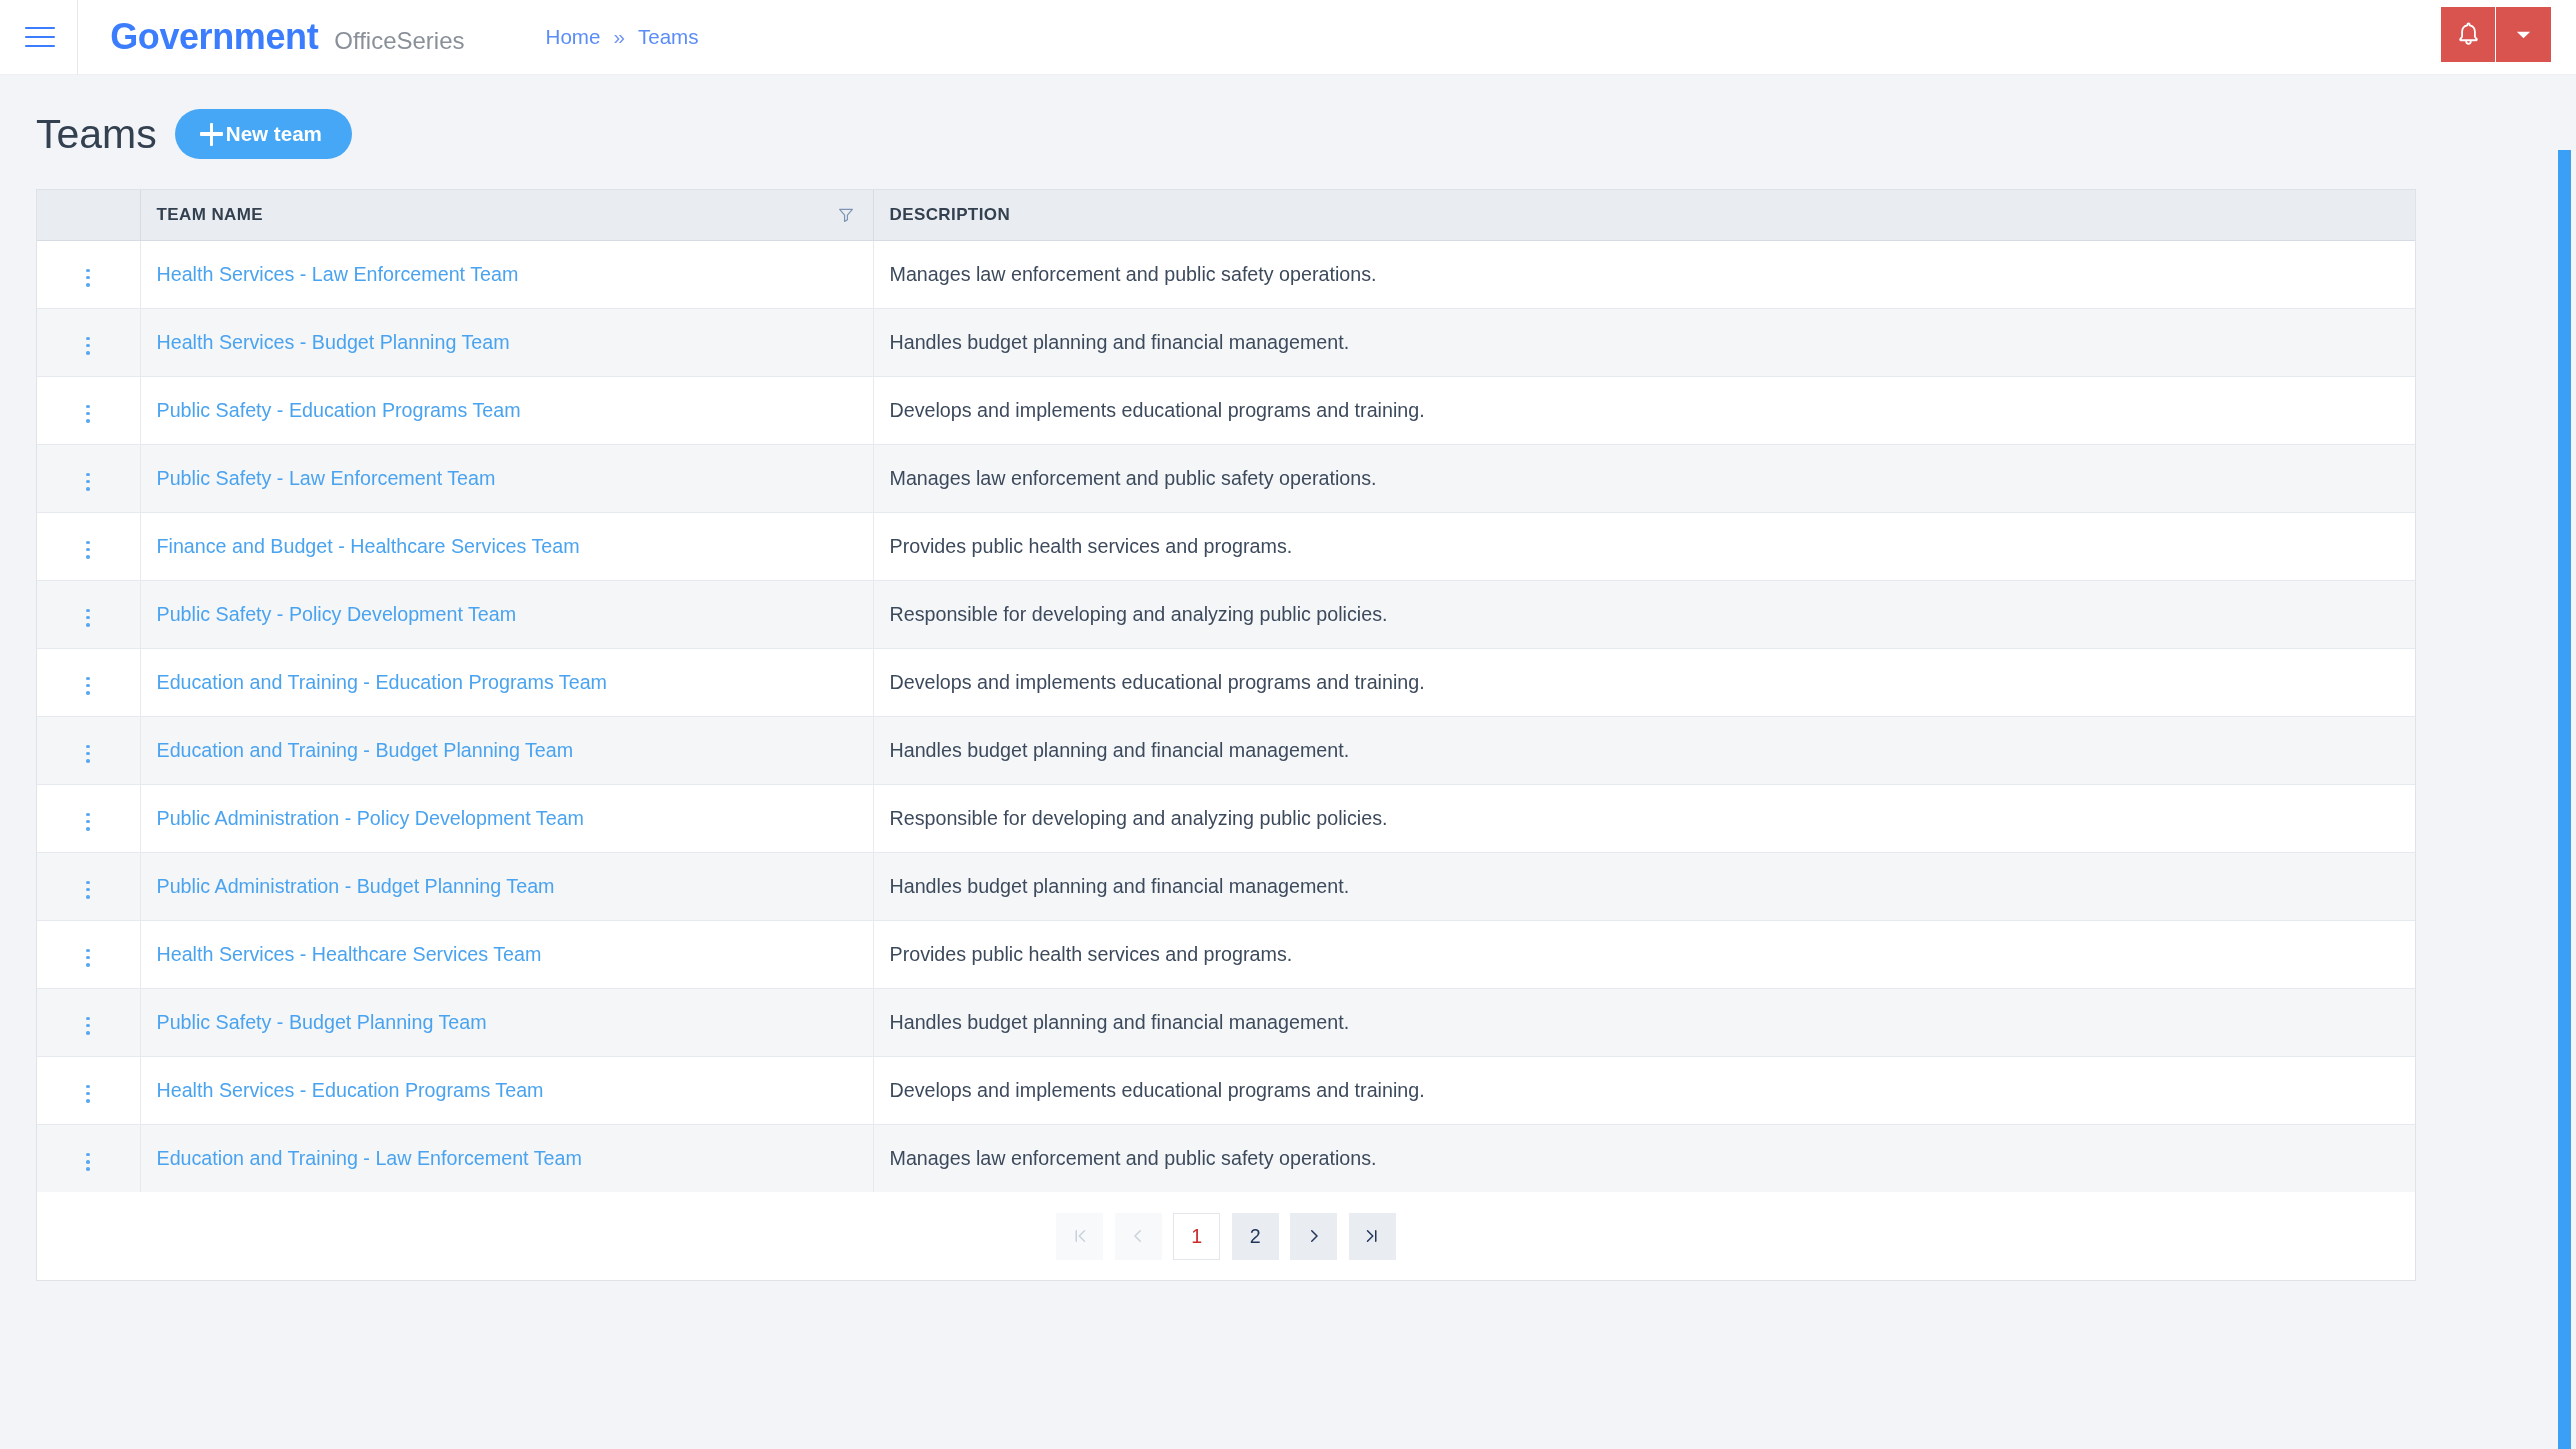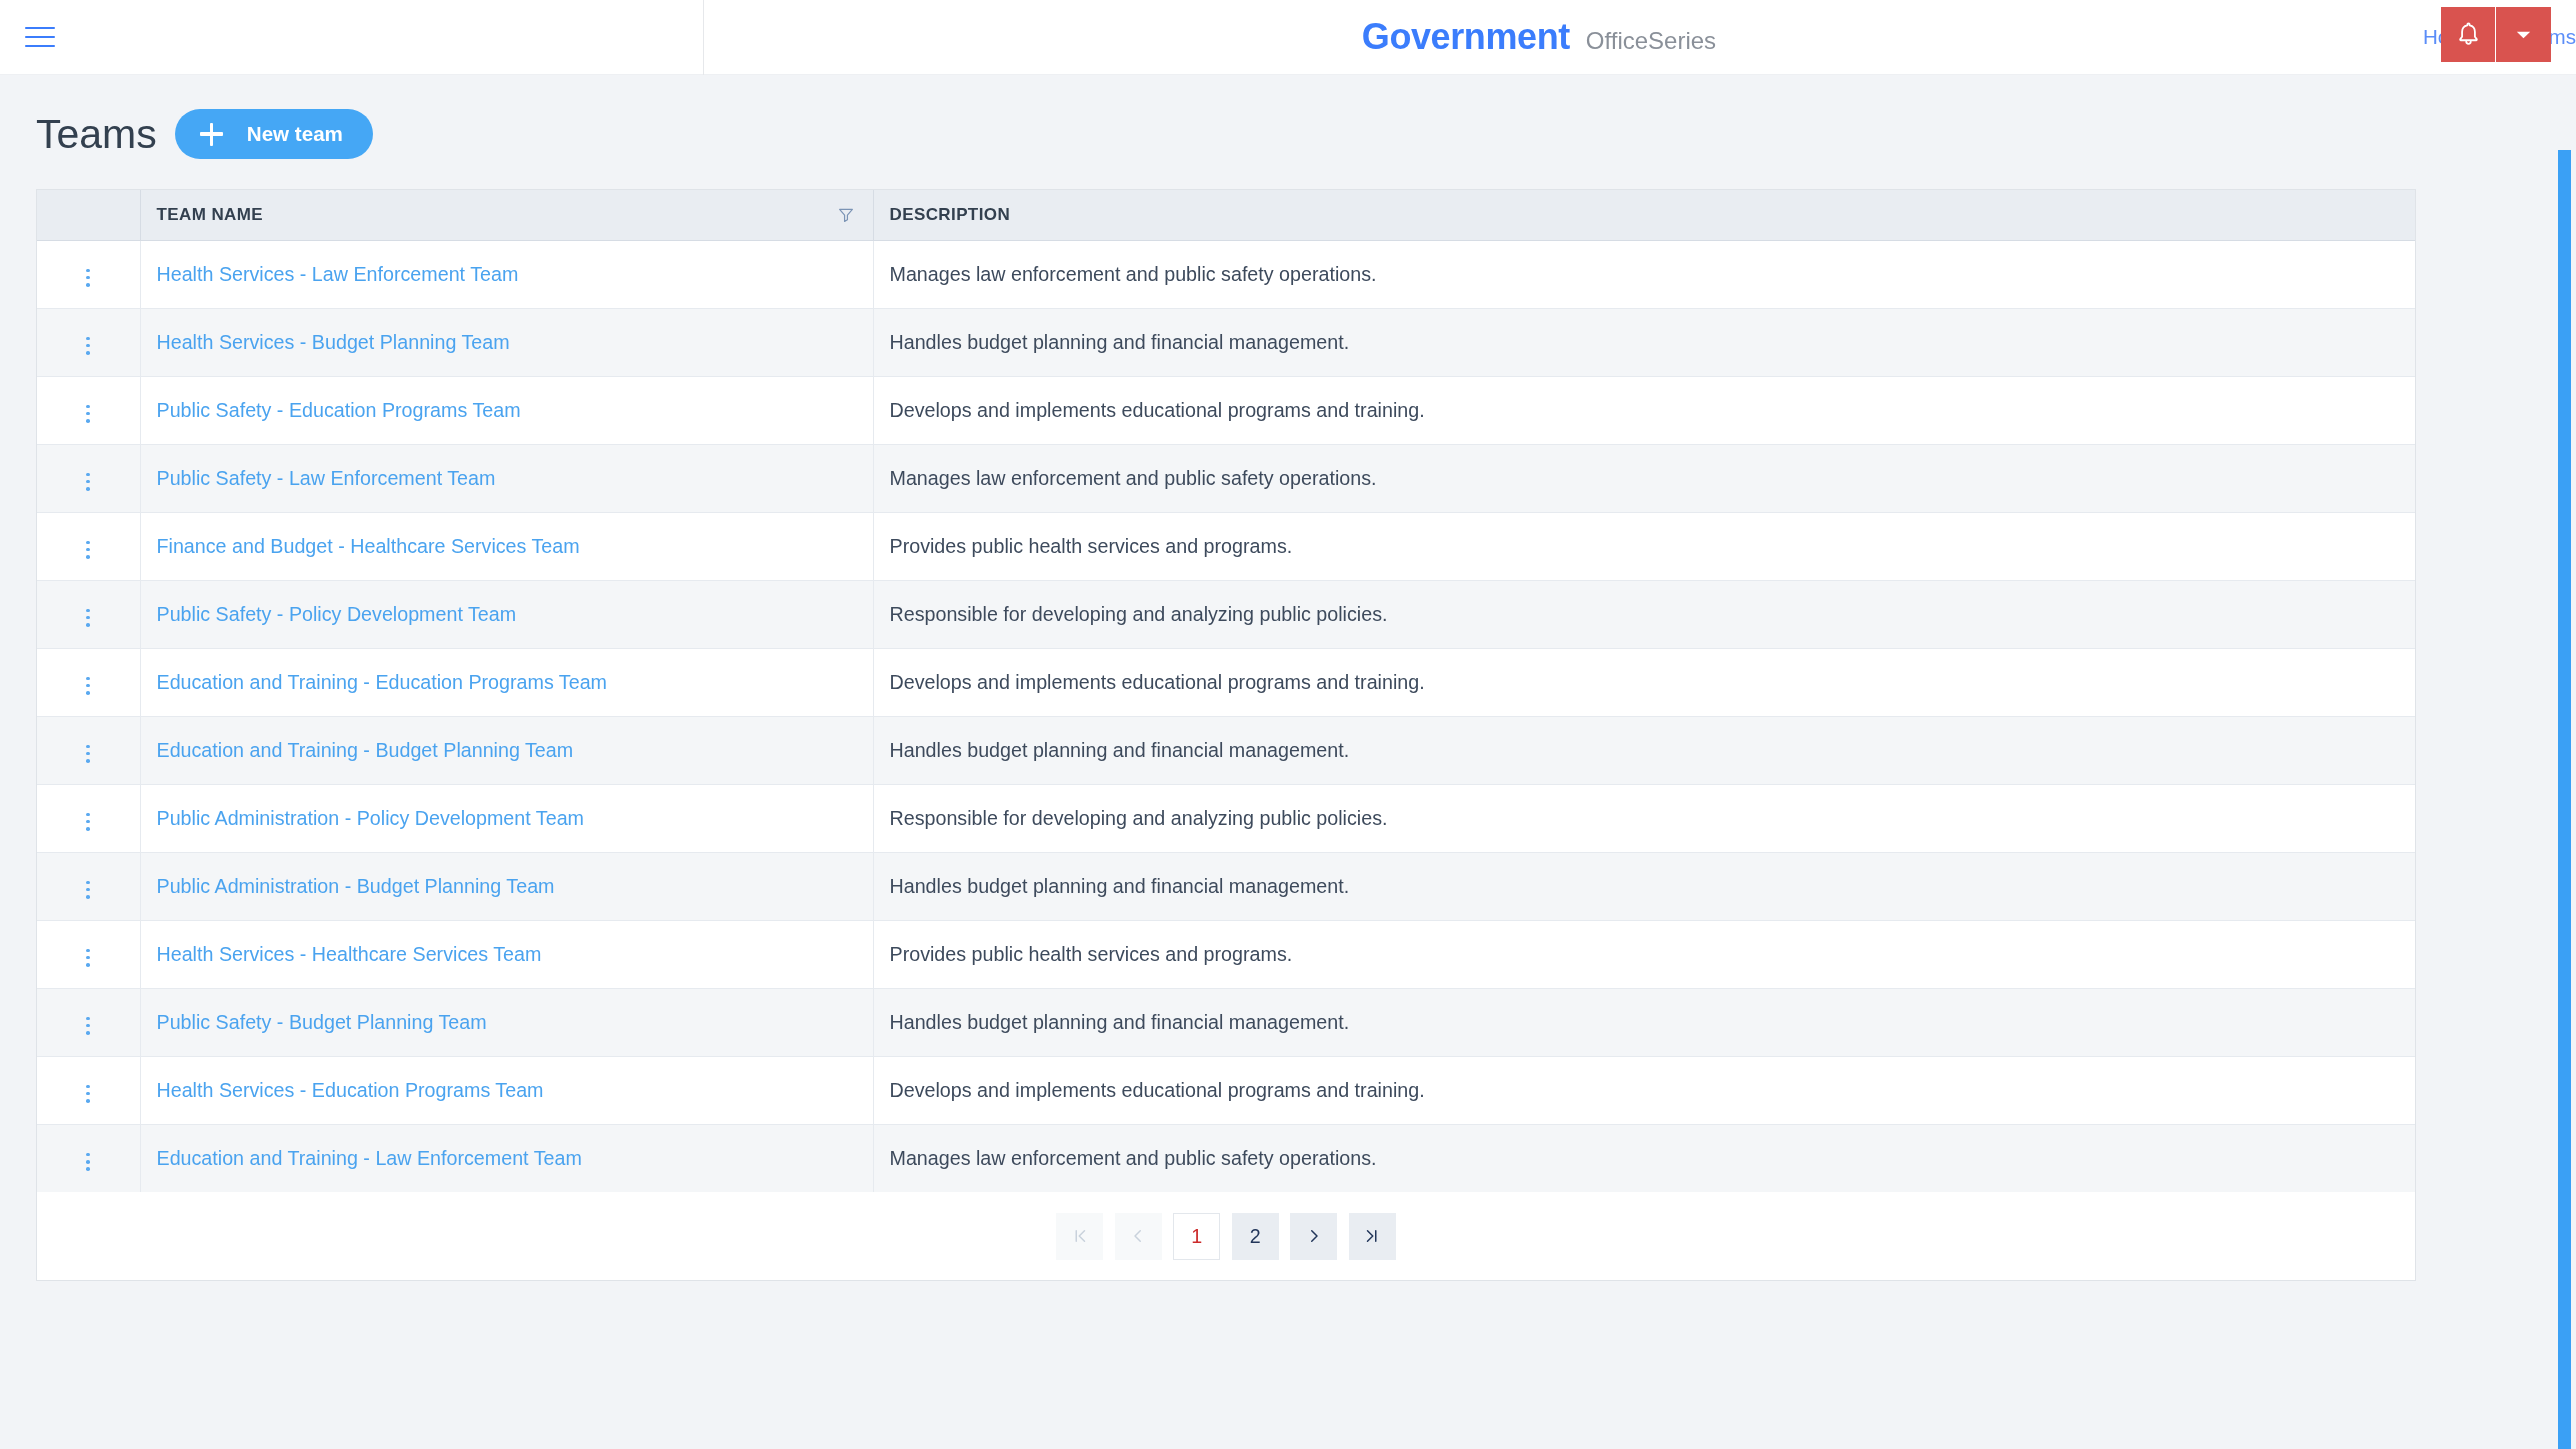--- a/index.html
+++ b/index.html
@@ -13,21 +13,20 @@
   }
 
   
   .topbar {
     position: relative;
     height: 75px;
     background: #ffffff;
     display: flex;
     align-items: center;
     border-bottom: 0.9px solid #eef0f3;
-    justify-content: space-between;
   }
   .hamburger {
     width: 47px;
     height: 36px;
     margin-left: 16px;
     display: flex;
     flex-direction: column;
     justify-content: center;
     align-items: center;
     gap: 6.3px;
@@ -109,21 +108,21 @@
   }
   .page-title {
     font-size: 41px;
     color: #33404f;
     font-weight: normal;
     line-height: 1;
   }
   .new-btn {
     display: inline-flex;
     align-items: center;
-    gap: 24px;
+    gap: 3px;
     background: #45a7f5;
     color: #ffffff;
     border: none;
     border-radius: 27px;
     height: 50px;
     padding: 0 30px 0 25px;
     font-size: 20.6px;
     font-weight: bold;
     cursor: pointer;
     font-family: "Liberation Sans", sans-serif;

